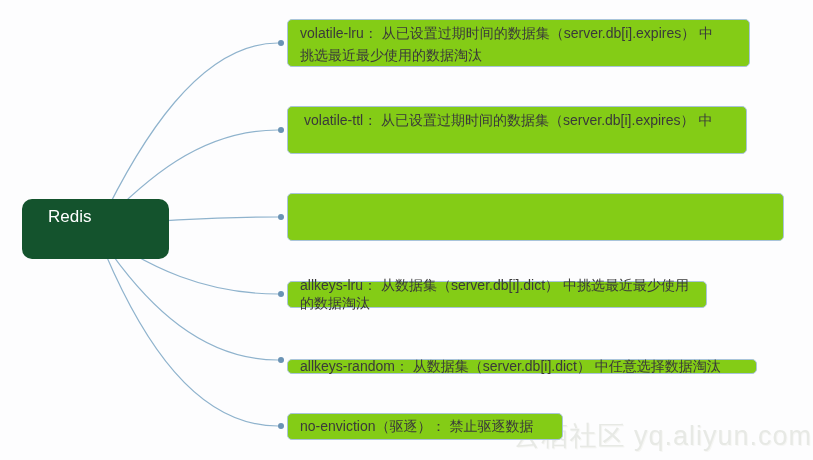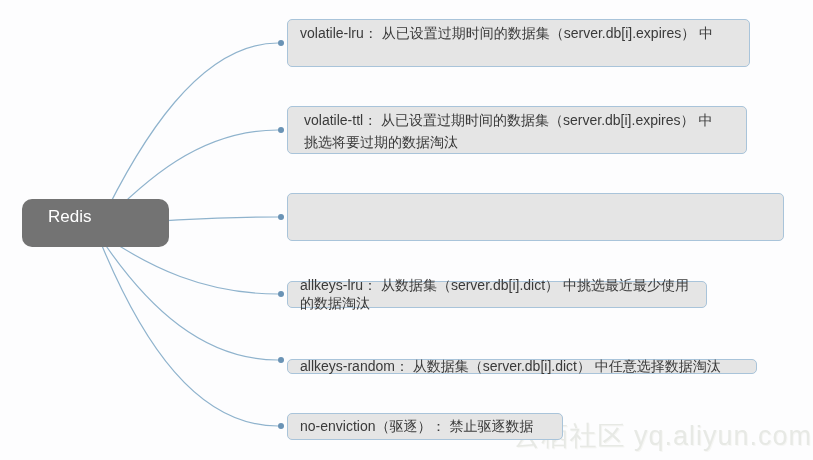--- a/index.html
+++ b/index.html
@@ -2,28 +2,28 @@
 <html><head>
 <meta charset="utf-8">
 <style>
   html,body{margin:0;padding:0;}
   body{font-family:"Liberation Sans","DejaVu Sans",sans-serif;background:#ffffff;}
   .canvas{
     position:relative;width:813px;height:460px;background:#fdfdfe;overflow:hidden;
   }
   .connectors{position:absolute;left:0;top:0;z-index:1;}
   .root-node{
-    position:absolute;left:22px;top:199px;width:147px;height:48px;z-index:3;
-    background:#737373;border-radius:10px;color:#ffffff;
+    position:absolute;left:22px;top:199px;width:147px;height:60px;z-index:3;
+    background:#14532d;border-radius:10px;color:#ffffff;
     font-size:17px;line-height:25px;padding:5px 0 0 26px;box-sizing:border-box;
   }
   .root-node .line{white-space:nowrap;}
   .branch-box{
     position:absolute;z-index:2;box-sizing:border-box;
-    background:#e5e5e5;border:1.5px solid #a9c4da;border-radius:5px;
+    background:#84cc16;border:1.5px solid #a9c4da;border-radius:5px;
     color:#3a3a3a;font-size:14px;
   }
   .branch-box.two-line{padding:2px 12px 0 12px;line-height:22px;}
   .branch-box.one-line{display:flex;align-items:center;padding:0 12px;}
   .watermark{
     position:absolute;right:1px;bottom:6px;z-index:0;
     font-size:27px;color:#e7e9e5;letter-spacing:1px;white-space:nowrap;
     text-shadow:1px 1px 0 #f6f6f4;
   }
 </style>
@@ -50,25 +50,25 @@
       <circle cx="281" cy="426" r="3"></circle>
     </g>
   </svg>
 
   <div class="root-node">
     <div class="line">Redis</div>
   </div>
 
   <div class="branch-box two-line" style="left:287px;top:19px;width:463px;height:48px;">
     <div>volatile-lru： 从已设置过期时间的数据集（server.db[i].expires） 中</div>
+    <div>挑选最近最少使用的数据淘汰</div>
   </div>
 
   <div class="branch-box two-line" style="left:287px;top:106px;width:460px;height:48px;padding-left:16px;">
     <div>volatile-ttl： 从已设置过期时间的数据集（server.db[i].expires） 中</div>
-    <div>挑选将要过期的数据淘汰</div>
   </div>
 
   <div class="branch-box two-line" style="left:287px;top:193px;width:497px;height:48px;">
   </div>
 
   <div class="branch-box one-line" style="left:287px;top:281px;width:420px;height:27px;">
     <div>allkeys-lru： 从数据集（server.db[i].dict） 中挑选最近最少使用的数据淘汰</div>
   </div>
 
   <div class="branch-box one-line" style="left:287px;top:359px;width:470px;height:15px;">

